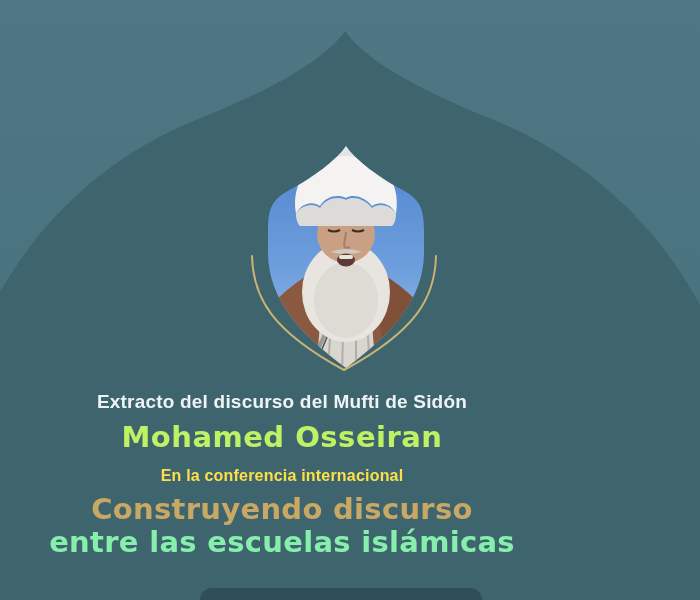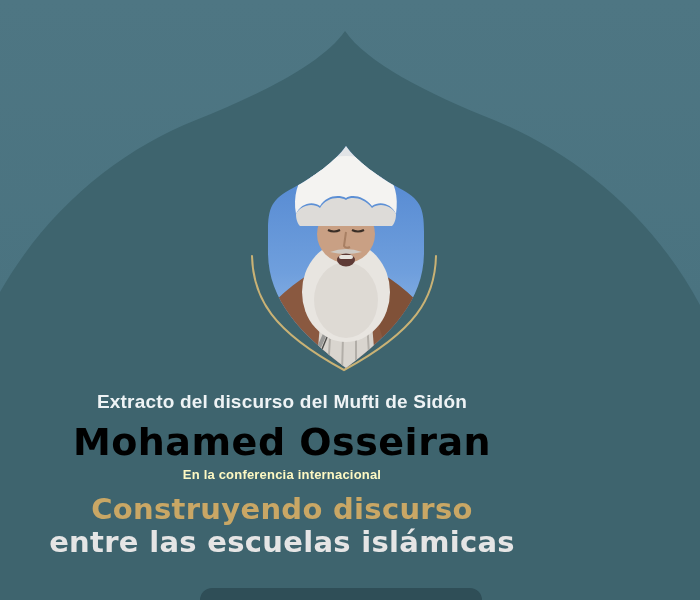--- a/index.html
+++ b/index.html
@@ -8,32 +8,32 @@
     background:#4a7080;
     font-family:"Liberation Sans", sans-serif;
   }
   .scene{position:absolute;top:0;left:0;width:700px;height:600px;}
   .text-stack{position:absolute;left:0;top:0;width:700px;height:600px;pointer-events:none;}
   .text-line{position:absolute;left:0;width:564px;text-align:center;}
   .kicker{
     top:391px;font-size:19px;font-weight:600;color:#eef3f5;letter-spacing:.2px;
   }
   .speaker{
-    top:420px;font-size:38px;font-weight:bold;color:#000000;
+    top:420px;font-size:29px;font-weight:bold;color:#bef264;
     font-family:"DejaVu Sans", sans-serif;letter-spacing:.5px;
   }
   .intro{
-    top:467px;font-size:13px;font-weight:600;color:#fef9c3;letter-spacing:.2px;
+    top:467px;font-size:16px;font-weight:600;color:#fde047;letter-spacing:.2px;
   }
   .title1{
     top:492px;font-size:29px;font-weight:bold;color:#c9a765;
     font-family:"DejaVu Sans", sans-serif;letter-spacing:.3px;
   }
   .title2{
-    top:525px;font-size:29px;font-weight:bold;color:#e5e5e5;
+    top:525px;font-size:29px;font-weight:bold;color:#86efac;
     font-family:"DejaVu Sans", sans-serif;letter-spacing:.3px;
   }
 </style>
 </head>
 <body>
 
 <div class="scene">
   <svg width="700" height="600" viewBox="0 0 700 600" xmlns="http://www.w3.org/2000/svg">
     <defs>
       <linearGradient id="skyGrad" x1="0" y1="0" x2="0" y2="1">

